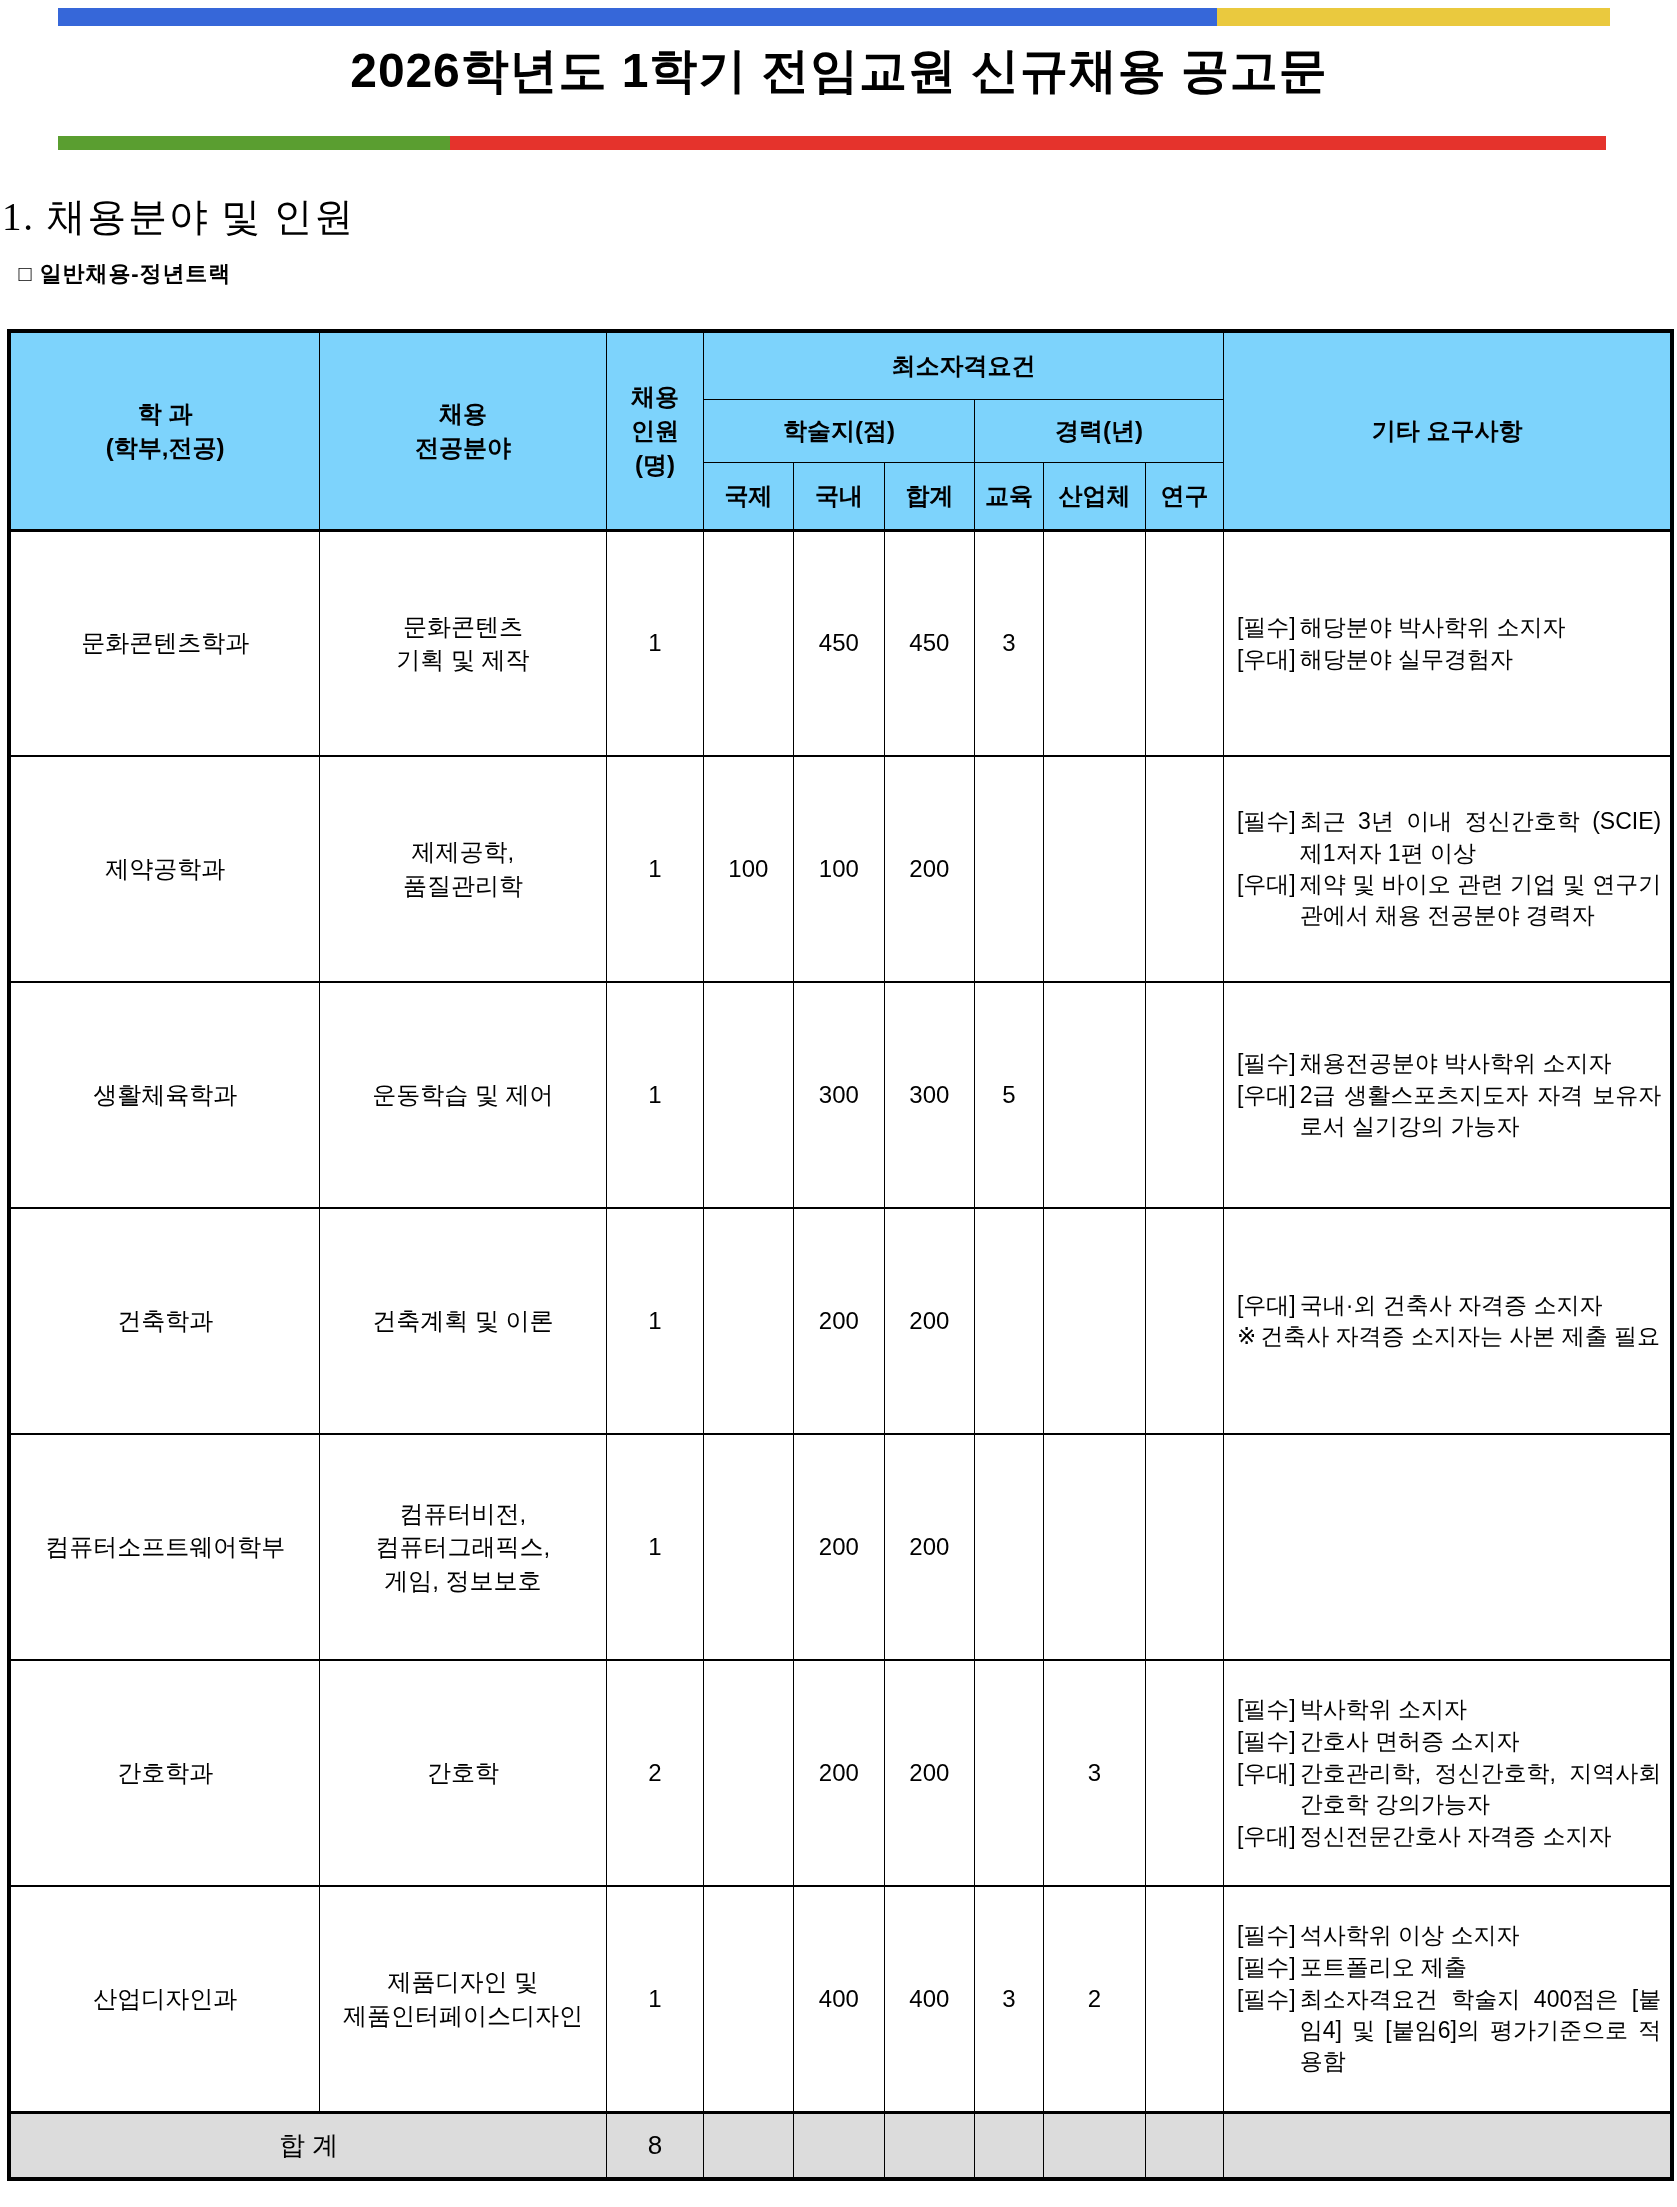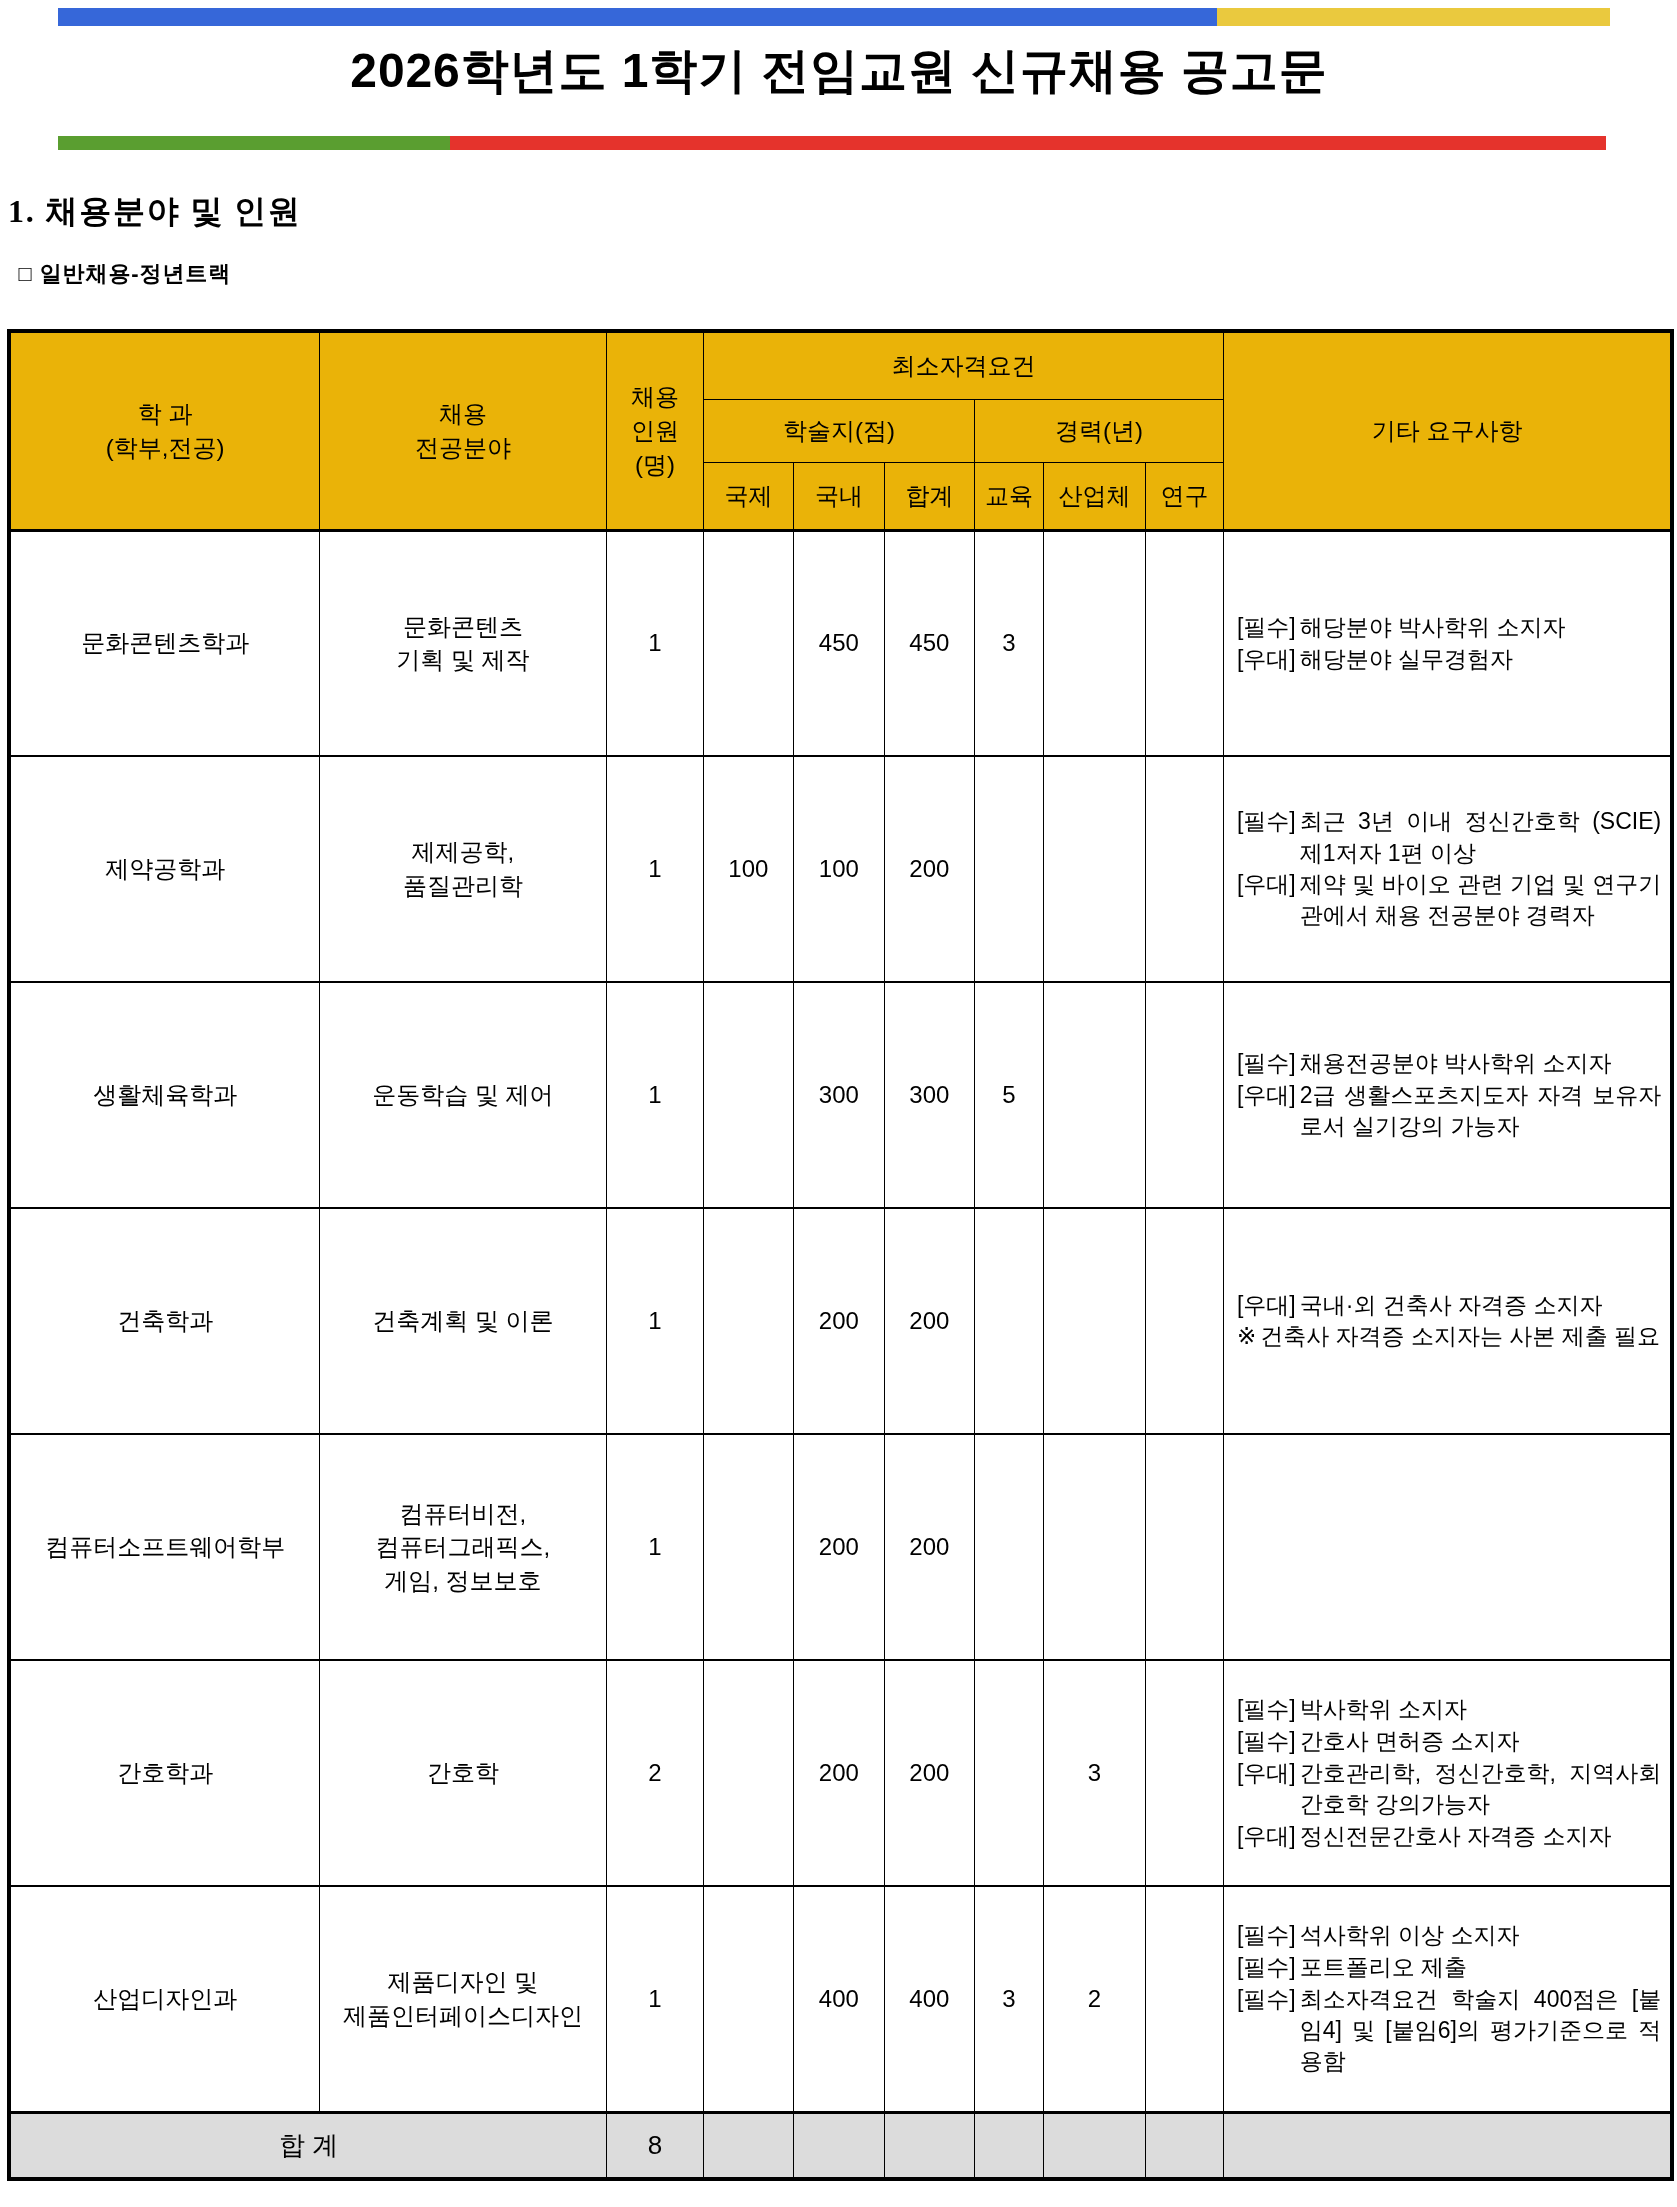--- a/index.html
+++ b/index.html
@@ -15,39 +15,39 @@
   .seg-blue{width:74.7%;}
   .seg-yellow{width:25.3%;}
   .seg-green{width:25.3%;}
   .seg-red{width:74.7%;}
 
   #doc-title{
     position:absolute;left:0;top:39px;width:100%;text-align:center;
     font-size:48px;font-weight:bold;letter-spacing:0.9px;white-space:nowrap;
   }
   #section1{
-    position:absolute;left:8px;top:190px;
+    position:absolute;left:2px;top:190px;
     font-family:"Liberation Serif","DejaVu Serif",serif;
-    font-size:32px;font-weight:bold;letter-spacing:1.8px;white-space:nowrap;
+    font-size:39px;font-weight:normal;letter-spacing:1.8px;white-space:nowrap;
   }
   #section2{
     position:absolute;left:18.5px;top:259px;
     font-size:22px;font-weight:bold;letter-spacing:0.9px;white-space:nowrap;
   }
 
   table#recruit-table{
     position:absolute;left:7.4px;top:329px;
     border-collapse:collapse;table-layout:fixed;width:1663px;
     border:4.6px solid #000;
   }
   #recruit-table td{
     border:1.8px solid #000;text-align:center;vertical-align:middle;
     font-size:24px;line-height:1.4;overflow:hidden;
   }
-  #recruit-table thead td{background:#eab308;font-weight:normal;}
+  #recruit-table thead td{background:#7dd3fc;font-weight:bold;}
   #recruit-table thead tr.h1{height:68px;}
   #recruit-table thead tr.h2{height:63px;}
   #recruit-table thead tr.h3{height:68px;}
   #recruit-table thead td.hb{border-bottom:3.7px solid #000;}
   #recruit-table tbody tr{height:226px;}
   #recruit-table tbody td{border-top:2.8px solid #000;border-bottom:2.8px solid #000;}
   #recruit-table tfoot tr{height:67px;}
   #recruit-table tfoot td{
     background:#dcdcdc;border-top:3.7px solid #000;font-weight:normal;font-size:26px;
   }

